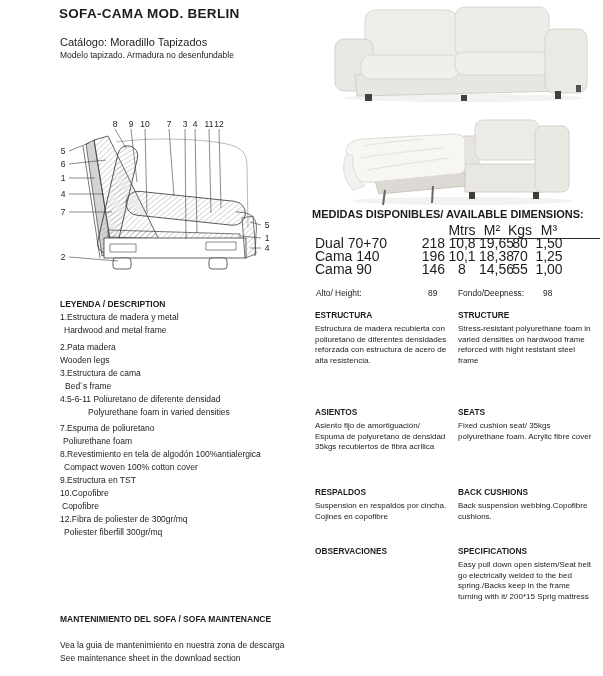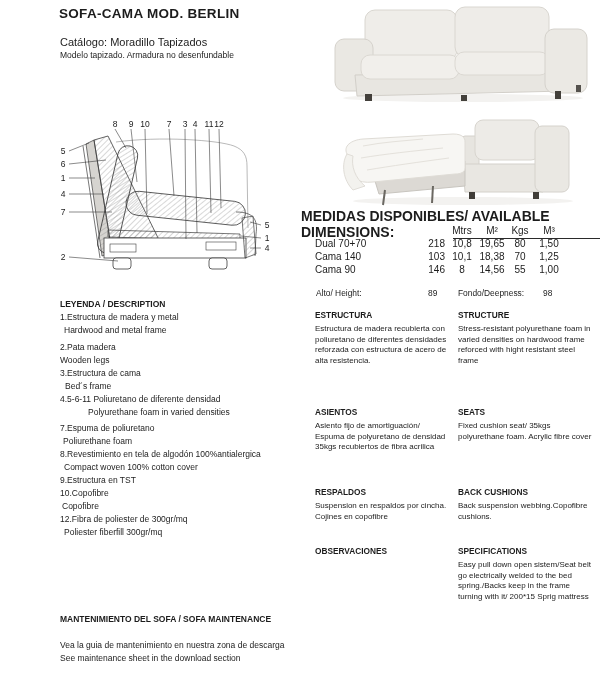--- a/index.html
+++ b/index.html
@@ -17,25 +17,25 @@
   .legend{left:60px;top:298px;width:252px;font-size:8.5px;line-height:13px;}
   .legend .lg-title{font-weight:bold;}
   .lg-item .en{white-space:nowrap;}
   .ind0{padding-left:0;}  .ind2{padding-left:2px;} .ind3{padding-left:3px;}
   .ind4{padding-left:4px;} .ind5{padding-left:5px;} .ind28{padding-left:28px;}
   .gap4{margin-top:4px;} .gap3{margin-top:3px;}
   
   .maint{left:60px;top:613px;width:300px;font-size:8.5px;line-height:13px;}
   .maint .m-title{font-weight:bold;margin-bottom:13px;}
   
-  .dims-title{left:301px;top:208px;font-size:14px;font-weight:bold;}
+  .dims-title{left:312px;top:208px;font-size:11px;font-weight:bold;}
   .dims-table{
     left:315px;top:224px;width:280px;
     display:grid;grid-template-columns:100px 30px 34px 26px 30px 28px;
-    font-size:10px;line-height:13px;
+    font-size:14px;line-height:13px;
   }
   .dims-table .c{height:13px;}
   .dims-table .hd{font-weight:normal;text-align:center;}
   .dims-table .num{text-align:right;}
   .dims-table .ctr{text-align:center;}
   .dims-rule{left:453px;top:238px;width:147px;height:0;border-top:1px solid #2a2a2a;}
   .hv{font-size:8.4px;}
   .alto-label{left:316px;top:288px;}
   .alto-value{left:428px;top:288px;}
   .fondo-label{left:458px;top:288px;}
@@ -185,21 +185,21 @@
   <div class="c hd">M³</div>
 
   <div class="c">Dual 70+70</div>
   <div class="c num">218</div>
   <div class="c ctr">10,8</div>
   <div class="c ctr">19,65</div>
   <div class="c ctr">80</div>
   <div class="c ctr">1,50</div>
 
   <div class="c">Cama 140</div>
-  <div class="c num">103</div>
+  <div class="c num">196</div>
   <div class="c ctr">10,1</div>
   <div class="c ctr">18,38</div>
   <div class="c ctr">70</div>
   <div class="c ctr">1,25</div>
 
   <div class="c">Cama 90</div>
   <div class="c num">146</div>
   <div class="c ctr">8</div>
   <div class="c ctr">14,56</div>
   <div class="c ctr">55</div>

